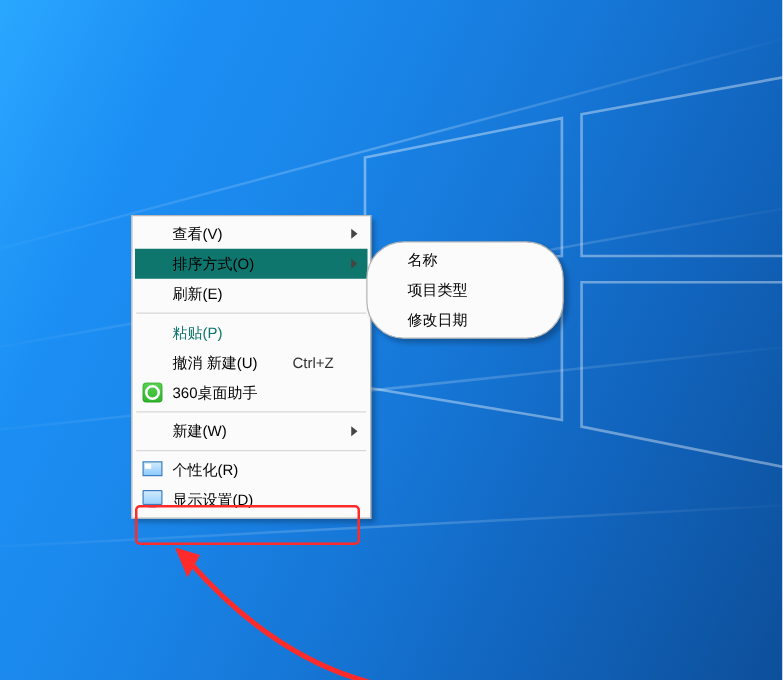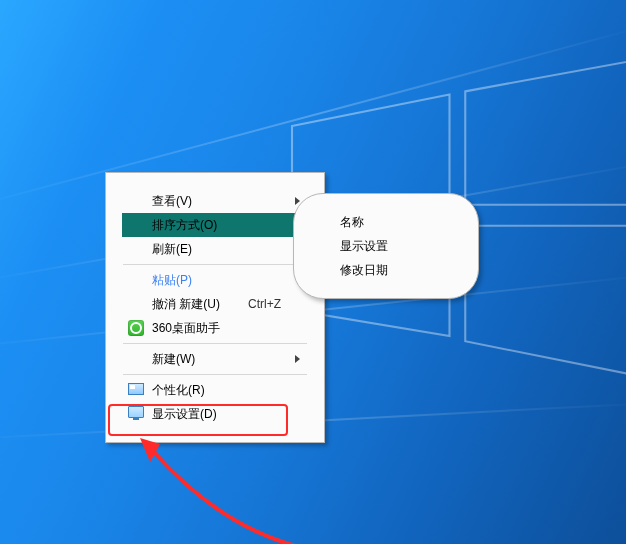--- a/index.html
+++ b/index.html
@@ -42,21 +42,21 @@
   .s2 { width: 700px; left: -40px; top: 310px; transform: rotate(-6deg); opacity:.45;}
   .s3 { width: 700px; left: -40px; top: 420px; transform: rotate(-3deg); opacity:.4;}
   .s4 { width: 700px; left: -40px; top: 115px; transform: rotate(-15deg); opacity:.5;}
 
   
   .menu {
     position: absolute;
     background: #fbfbfb;
     border: 1px solid #b7b7b7;
     box-shadow: 3px 3px 4px rgba(0,0,0,0.25);
-    padding: 16px;
+    padding: 2px;
   }
   .menu.main {
     left: 105px;
     top: 172px;
     width: 186px;
   }
   .menu.sub {
     left: 293px;
     top: 193px;
     width: 152px;
@@ -68,21 +68,21 @@
     height: 24px;
     padding: 0 30px 0 30px;
     position: relative;
     white-space: nowrap;
     cursor: default;
   }
   .item.hover {
     background: #0f766e;
   }
   .item .label { flex: 1; }
-  .item.disabled .label { color: #3b82f6; }
+  .item.disabled .label { color: #0f766e; }
   .item .shortcut {
     color: #333;
     margin-left: 28px;
   }
   .item .arrow {
     position: absolute;
     right: 8px;
     top: 50%;
     transform: translateY(-50%);
     width: 0; height: 0;
@@ -213,21 +213,21 @@
       <span class="icon ic-display"></span>
       <span class="label">显示设置(D)</span>
     </div>
   </div>
 
   <div class="menu sub">
     <div class="item">
       <span class="label">名称</span>
     </div>
     <div class="item">
-      <span class="label">显示设置</span>
+      <span class="label">项目类型</span>
     </div>
     <div class="item">
       <span class="label">修改日期</span>
     </div>
   </div>
 
   <div class="highlight-box"></div>
   <svg class="red-arrow" viewBox="0 0 180 120">
     <path d="M170 115 Q 90 95 22 18" stroke="#ff2b2b" stroke-width="4" fill="none" stroke-linecap="round"></path>
     <path d="M10 6 L30 12 L20 30 Z" fill="#ff2b2b"></path>

